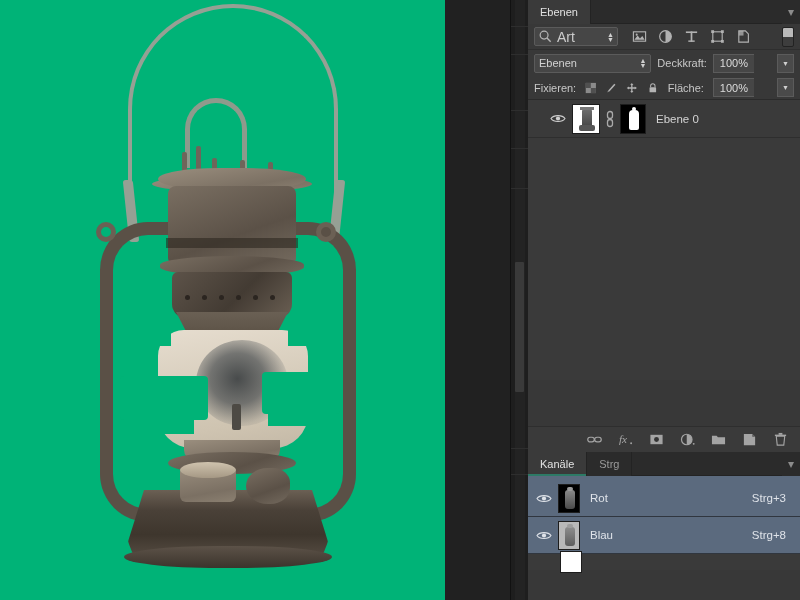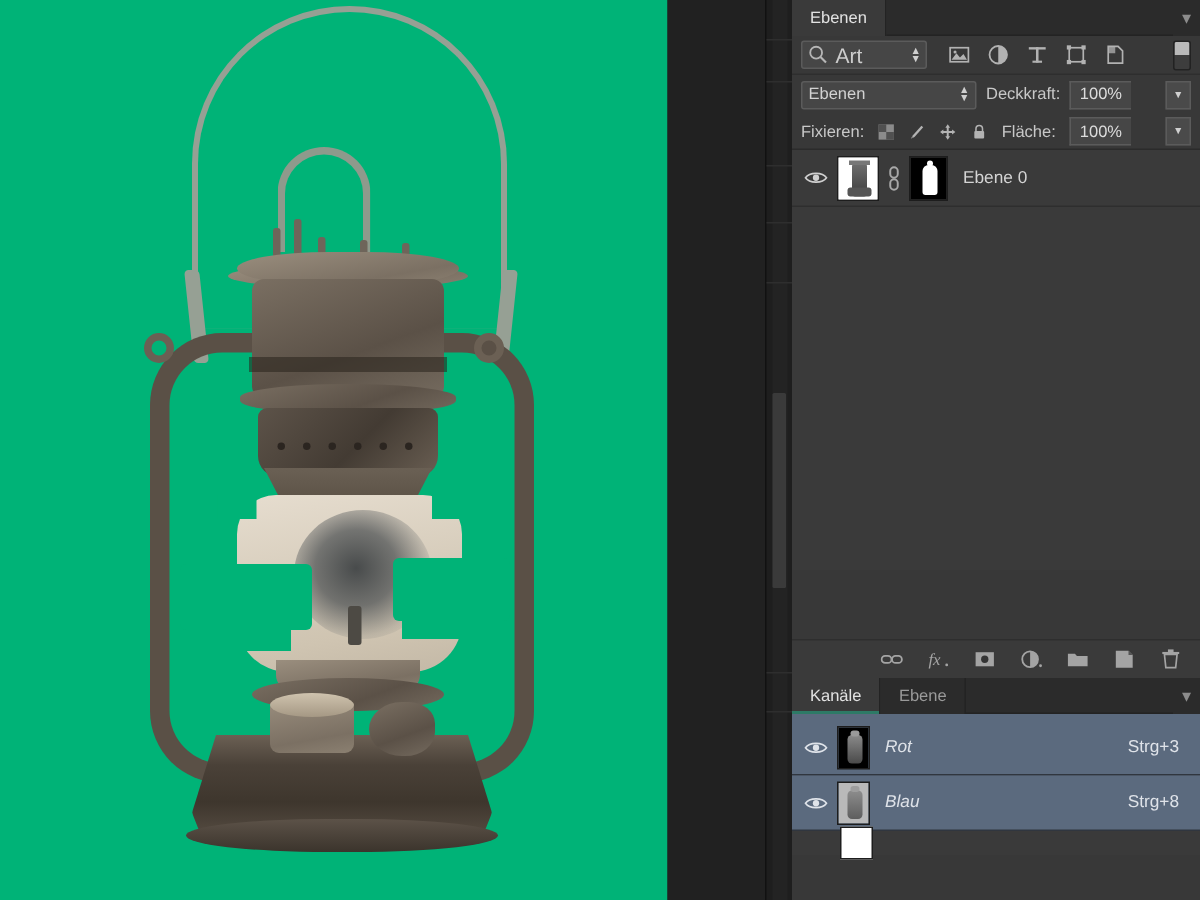--- a/index.html
+++ b/index.html
@@ -244,21 +244,21 @@
   .lock-row {
     height: 24px; display: flex; align-items: center; gap: 9px;
     padding: 0 6px; background: #383838; border-bottom: 1px solid #2b2b2b;
   }
   .lockic { width: 14px; height: 14px; opacity: .85; }
 
   
   #layers-list { background: #3a3a3a; }
   .layer-row {
     height: 38px; display: flex; align-items: center;
-    border-bottom: 1px solid #2e2e2e; padding-left: 2px;
+    border-bottom: 1px solid #2e2e2e; padding-left: 16px;
     background: #3a3a3a;
   }
   .layer-row.selected { background: #4b5768; }
   .eye-cell { width: 28px; display: flex; align-items: center; justify-content: center; }
   .thumb-img {
     width: 28px; height: 30px; border: 1px solid #1d1d1d; background: #fff;
     position: relative; overflow: hidden;
   }
   .link-ic { width: 12px; height: 18px; margin: 0 4px; opacity: .85; }
   .mask-thumb {
@@ -282,21 +282,21 @@
     position: absolute; left: 0; top: 452px; width: 272px; height: 148px;
     background: #383838;
   }
   .channel-row {
     height: 37px; display: flex; align-items: center; padding-left: 2px;
     background: #5b6a7e; border-bottom: 1px solid #30363f;
   }
   .ch-thumb {
     width: 22px; height: 29px; border: 1px solid #1d1d1d; overflow: hidden; position: relative;
   }
-  .ch-name { margin-left: 10px; font-size: 11.5px; color: #dfe3e9; font-style: italic; }
+  .ch-name { margin-left: 10px; font-size: 11.5px; color: #dfe3e9; }
   .ch-short { margin-left: auto; margin-right: 14px; font-size: 11.5px; color: #dfe3e9; text-align: right; }
   .ch-partial { height: 16px; background: #3a3a3a; display:flex; align-items:center; padding-left:30px;}
   .ch-partial .ch-thumb-p { width:22px; height:22px; background:#fff; border:1px solid #1d1d1d; margin-left: 2px;}
   .ch-top-strip { height: 4px; background: #5b6a7e; }
 </style>
 </head>
 <body>
 
 <div id="app">
 
@@ -536,21 +536,21 @@
         </svg>
       </div>
     </div>
 
     <div id="channels-panel">
       <div class="tabbar">
         <div class="tab active underline">
           <span>Kanäle</span>
         </div>
         <div class="tab">
-          <span>Ebene</span>
+          <span>Strg</span>
         </div>
         <div class="filler"></div>
         <div class="menu-dots">
           <span>▾</span>
         </div>
       </div>
 
       <div class="ch-top-strip"></div>
 
       <div class="channel-row">

